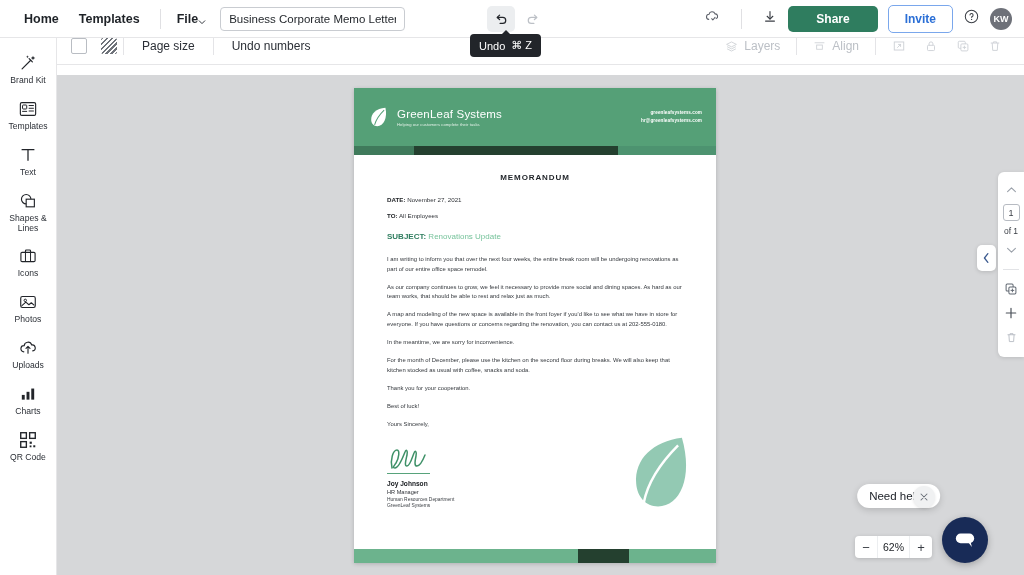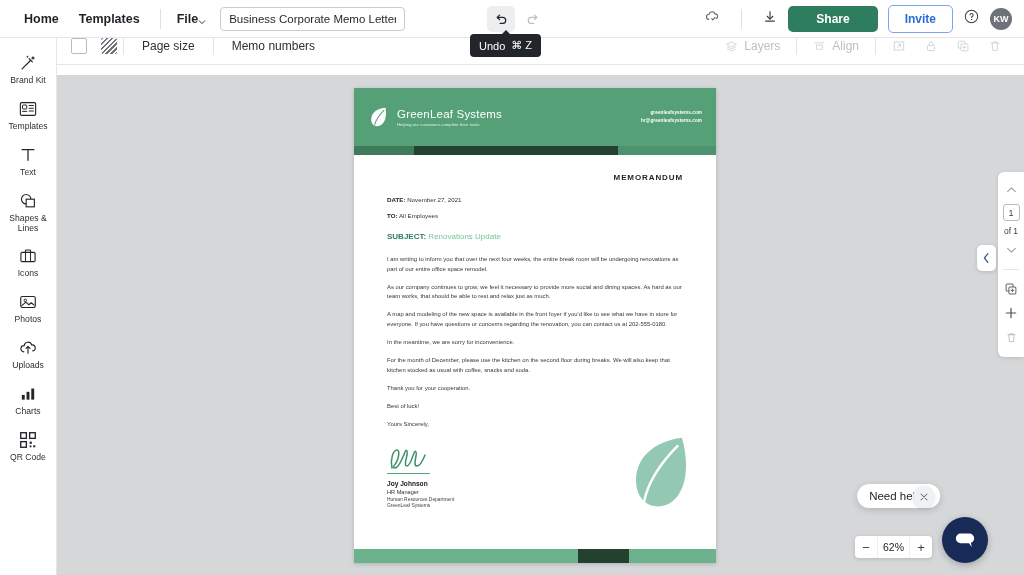--- a/index.html
+++ b/index.html
@@ -116,21 +116,21 @@
   .brand-tag { font-size: 4.1px; color: #e6f2ea; margin-top: 2px; letter-spacing: .1px; }
   .contact { margin-left: auto; text-align: right; }
   .contact div { font-size: 4.6px; color: #ffffff; font-weight: 700; line-height: 1.75; letter-spacing:.1px; }
   .accent-strip { display: flex; height: 9px; }
   .accent-a { width: 16.5%; background: #3f7a5b; }
   .accent-b { width: 56.5%; background: #24402f; }
   .accent-c { flex: 1; background: #4d9370; }
 
   .doc-body { padding: 18px 33px 0; }
   .memo-title {
-    text-align: right; font-size: 8px; font-weight: 700; color: #1f2328;
+    text-align: center; font-size: 8px; font-weight: 700; color: #1f2328;
     letter-spacing: .9px; margin-bottom: 14px;
   }
   .field { font-size: 6.2px; color: #2f3237; margin-bottom: 9px; }
   .field b { font-weight: 700; color: #1b1e22; }
   .subject { font-size: 8px; margin: 13px 0 14px; }
   .subject b { color: #2f7d5f; font-weight: 700; }
   .subject span { color: #76c39b; }
   .para { font-size: 5.9px; color: #34383d; line-height: 1.62; margin-bottom: 8.5px; }
 
   .sig-area { position: relative; padding: 8px 33px 0; }
@@ -267,21 +267,21 @@
   </div>
 
   <div class="toolbar2">
     <div style="width:14px"></div>
     <div class="swatch-empty"></div>
     <div style="width:14px"></div>
     <div class="swatch-hatch"></div>
     <div class="t2-sep"></div>
     <div class="t2-item">Page size</div>
     <div class="t2-sep"></div>
-    <div class="t2-item">Memo numbers</div>
+    <div class="t2-item">Undo numbers</div>
 
     <div class="t2-right">
       <div class="t2-icoitem">
         <svg width="13" height="13" viewBox="0 0 16 16">
           <path d="M8 2.4 L14 5.4 L8 8.4 L2 5.4 Z" fill="none" stroke="#cfd2d7" stroke-width="1.1" stroke-linejoin="round"></path>
           <path d="M2.6 8.2 L8 10.9 L13.4 8.2" fill="none" stroke="#cfd2d7" stroke-width="1.1" stroke-linejoin="round"></path>
           <path d="M2.6 10.9 L8 13.6 L13.4 10.9" fill="none" stroke="#cfd2d7" stroke-width="1.1" stroke-linejoin="round"></path>
         </svg>
         <span class="t2-item t2-dim" style="padding:0">Layers</span>
       </div>

